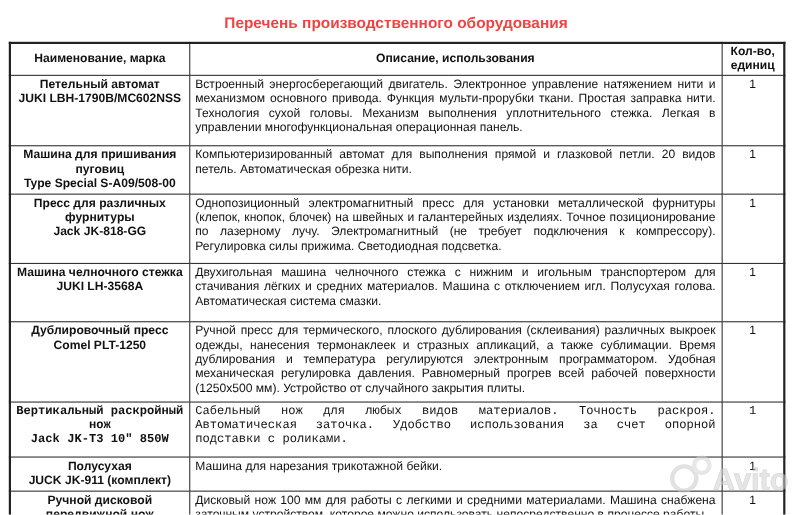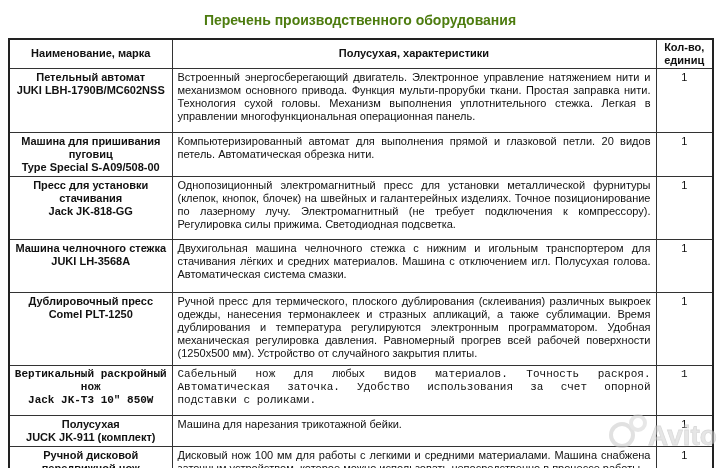--- a/index.html
+++ b/index.html
@@ -16,21 +16,21 @@
     color: #111111;
     overflow: hidden;
   }
   .doc-title {
     margin: 0;
     padding-top: 12px;
     padding-bottom: 10px;
     text-align: center;
     font-size: 14px;
     font-weight: bold;
-    color: #4d7c0f;
+    color: #ef4444;
   }
   table.equip {
     border-collapse: collapse;
     table-layout: fixed;
     margin-left: 8px;
     width: 704px;
     border: 2px solid #222222;
   }
   table.equip th, table.equip td {
     border: 1px solid #333333;
@@ -90,21 +90,21 @@
 
   <table class="equip">
     <colgroup>
       <col class="c-name">
         <col class="c-desc">
         <col class="c-qty">
     </colgroup>
     <thead>
       <tr>
         <th>Наименование, марка</th>
-        <th>Полусухая, характеристики</th>
+        <th>Описание, использования</th>
         <th>Кол-во, единиц</th>
       </tr>
     </thead>
     <tbody>
       <tr class="r1">
         <td class="name-cell">
           <span>Петельный автомат</span><br>
           <span>JUKI LBH-1790B/MC602NSS</span>
         </td>
         <td class="desc-cell">Встроенный энергосберегающий двигатель. Электронное управление натяжением нити и механизмом основного привода. Функция мульти-прорубки ткани. Простая заправка нити. Технология сухой головы. Механизм выполнения уплотнительного стежка. Легкая в управлении многофункциональная операционная панель.</td>
@@ -113,21 +113,21 @@
       <tr class="r2">
         <td class="name-cell">
           <span>Машина для пришивания пуговиц</span><br>
           <span>Type Special S-A09/508-00</span>
         </td>
         <td class="desc-cell">Компьютеризированный автомат для выполнения прямой и глазковой петли. 20 видов петель. Автоматическая обрезка нити.</td>
         <td class="qty-cell">1</td>
       </tr>
       <tr class="r3">
         <td class="name-cell">
-          <span>Пресс для установки стачивания</span><br>
+          <span>Пресс для различных фурнитуры</span><br>
           <span>Jack JK-818-GG</span>
         </td>
         <td class="desc-cell">Однопозиционный электромагнитный пресс для установки металлической фурнитуры (клепок, кнопок, блочек) на швейных и галантерейных изделиях. Точное позиционирование по лазерному лучу. Электромагнитный (не требует подключения к компрессору). Регулировка силы прижима. Светодиодная подсветка.</td>
         <td class="qty-cell">1</td>
       </tr>
       <tr class="r4">
         <td class="name-cell">
           <span>Машина челночного стежка</span><br>
           <span>JUKI LH-3568A</span>
         </td>

